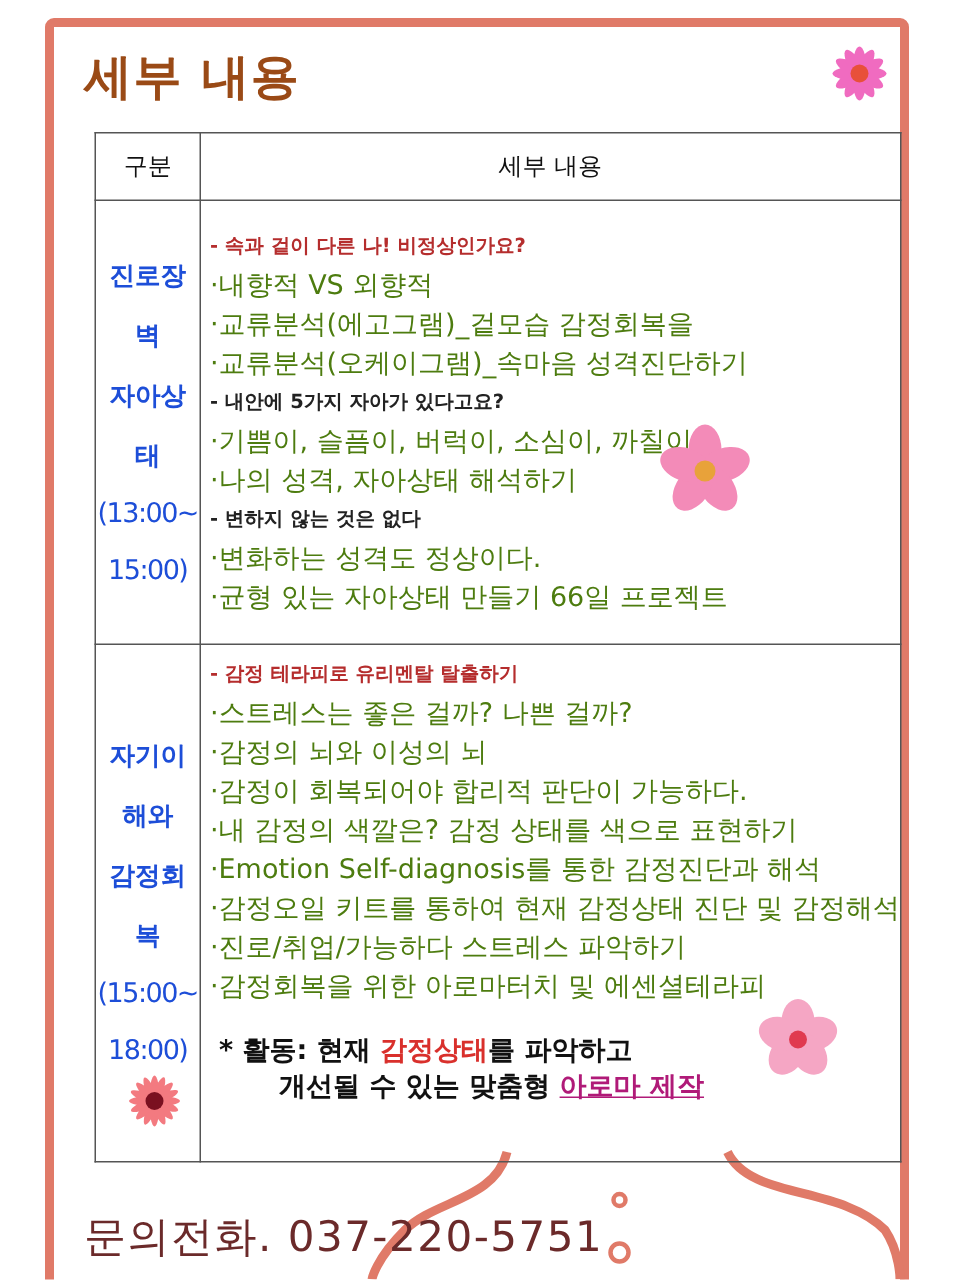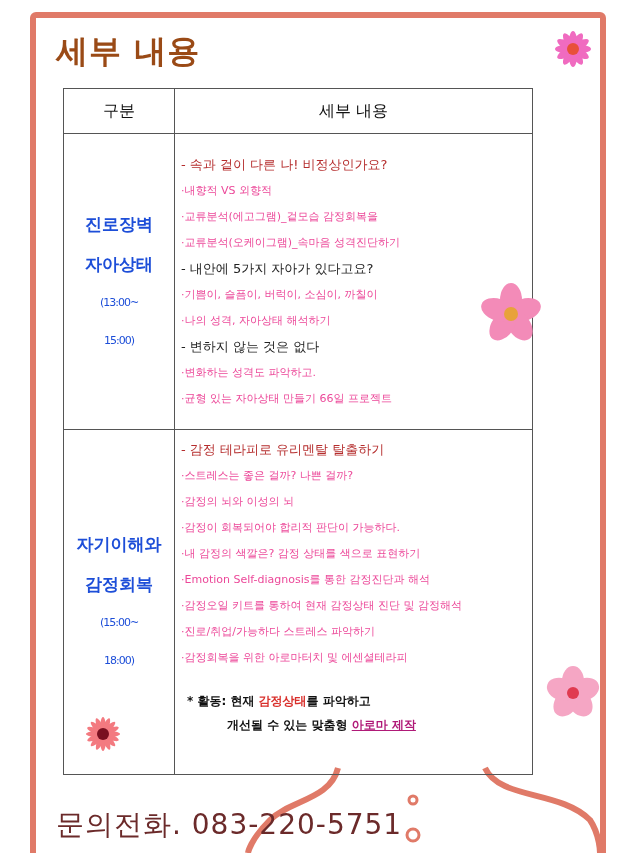--- a/index.html
+++ b/index.html
@@ -22,27 +22,27 @@
   }
   table.content th, table.content td { border:1px solid #555; }
   table.content th {
     height:42px; font-weight:normal; font-size:16px; color:#111;
   }
   th.col-cat { width:108px; }
   td.cat {
     text-align:center; vertical-align:middle; font-size:17px; font-weight:bold;
     line-height:40px; color:#1d4ed8;
   }
-  td.cat .time { font-weight:normal; font-size:11px; letter-spacing:-1px; line-height:38px; }
+  td.cat .time { font-weight:normal; font-size:18px; letter-spacing:-1px; line-height:38px; }
   td.detail { padding:0 0 0 6px; vertical-align:middle; position:relative; }
-  .line { font-size:11px; line-height:26px; color:#ec4899; white-space:nowrap; }
-  .line.head { font-weight:normal; color:#222; font-size:13px; }
+  .line { font-size:18px; line-height:26px; color:#4d7c0f; white-space:nowrap; }
+  .line.head { font-weight:bold; color:#222; font-size:13px; }
   .line.head.red .txt { color:#b52d2d; }
   .activity {
-    font-size:12px; font-weight:bold; color:#111; line-height:24px;
+    font-size:18px; font-weight:bold; color:#111; line-height:24px;
     margin-top:18px; margin-bottom:30px; margin-left:6px;
   }
   .activity .ind { padding-left:40px; }
   .red-t { color:#d9302c; }
   .mag-t { color:#b01a78;text-decoration:underline; }
   .contact {
     position:absolute; left:56px; top:806px; font-size:28px; color:#6b2a2a;
     letter-spacing:1px; font-family:"DejaVu Sans", sans-serif;
   }
 </style>
@@ -91,21 +91,21 @@
       </td>
       <td class="detail">
         <div class="line head red"><span class="txt">- 속과 겉이 다른 나! 비정상인가요?</span></div>
         <div class="line">·내향적 VS 외향적</div>
         <div class="line">·교류분석(에고그램)_겉모습 감정회복을</div>
         <div class="line">·교류분석(오케이그램)_속마음 성격진단하기</div>
         <div class="line head">- 내안에 5가지 자아가 있다고요?</div>
         <div class="line">·기쁨이, 슬픔이, 버럭이, 소심이, 까칠이</div>
         <div class="line">·나의 성격, 자아상태 해석하기</div>
         <div class="line head">- 변하지 않는 것은 없다</div>
-        <div class="line">·변화하는 성격도 파악하고.</div>
+        <div class="line">·변화하는 성격도 정상이다.</div>
         <div class="line">·균형 있는 자아상태 만들기 66일 프로젝트</div>
 
         <svg style="position:absolute;left:305px;top:146px" width="62" height="70" viewBox="0 0 62 70">
           <g transform="translate(31,34)" fill="#f38bb8">
             <ellipse rx="11" ry="17" transform="rotate(0) translate(0,-14)"></ellipse>
             <ellipse rx="11" ry="17" transform="rotate(72) translate(0,-14)"></ellipse>
             <ellipse rx="11" ry="17" transform="rotate(144) translate(0,-14)"></ellipse>
             <ellipse rx="11" ry="17" transform="rotate(216) translate(0,-14)"></ellipse>
             <ellipse rx="11" ry="17" transform="rotate(288) translate(0,-14)"></ellipse>
             <circle r="7" fill="#e8a23a"></circle>
@@ -155,13 +155,13 @@
             <ellipse rx="11" ry="15" transform="rotate(216) translate(0,-12)"></ellipse>
             <ellipse rx="11" ry="15" transform="rotate(288) translate(0,-12)"></ellipse>
             <circle r="6" fill="#e03a50"></circle>
           </g>
         </svg>
       </td>
     </tr>
   </tbody>
 </table>
 
-<div class="contact">문의전화. 083-220-5751</div>
+<div class="contact">문의전화. 037-220-5751</div>
 
 </body></html>

